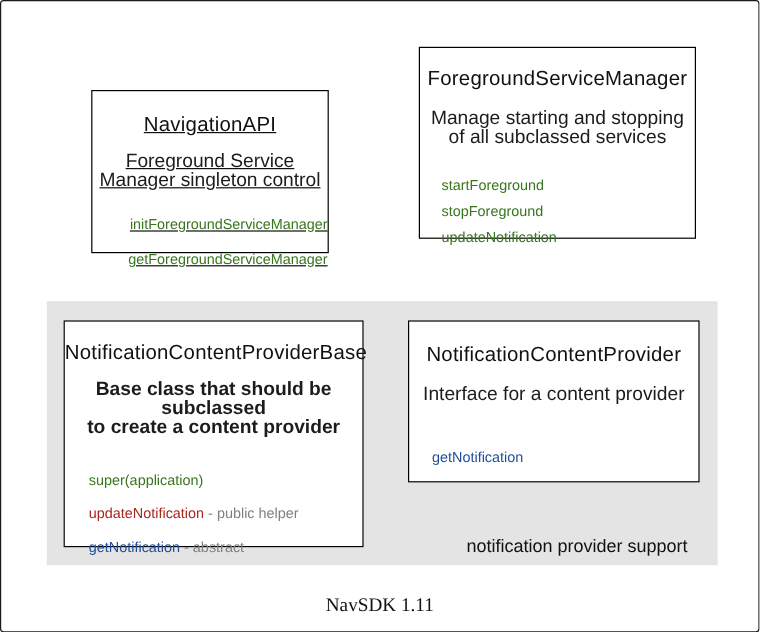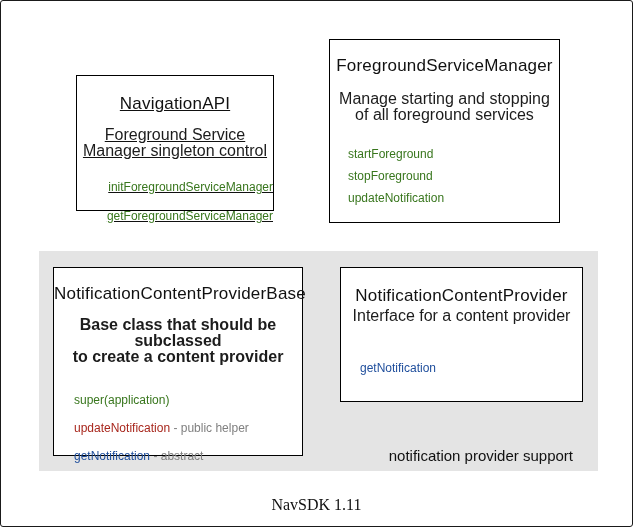--- a/index.html
+++ b/index.html
@@ -53,37 +53,37 @@
   .m-suffix { color: #808080; }
 
   
   #box-navigation-api { left: 75px; top: 74px; width: 198px; height: 136px; text-decoration: underline; }
   #box-navigation-api .box-title { margin-top: 18px; }
   #box-navigation-api .box-desc  { margin-top: 13px; }
   #box-navigation-api .methods   { margin-top: 21px; text-align: right; }
   #box-navigation-api .method + .method { margin-top: 14px; }
 
   
-  #box-foreground-service-manager { left: 328px; top: 38px; width: 231px; height: 184px; }
+  #box-foreground-service-manager { left: 348px; top: 38px; width: 231px; height: 160px; }
   #box-foreground-service-manager .box-title { margin-top: 16px; }
   #box-foreground-service-manager .box-desc  { margin-top: 15px; }
   #box-foreground-service-manager .methods   { margin-top: 24px; padding-left: 18px; text-align: left; }
   #box-foreground-service-manager .method + .method { margin-top: 7px; }
 
   
   #box-notification-content-provider-base { left: 52px; top: 266px; width: 250px; height: 189px; }
   #box-notification-content-provider-base .box-title { margin-top: 16px; }
   #box-notification-content-provider-base .box-desc  { margin-top: 13px; font-weight: bold; }
   #box-notification-content-provider-base .methods   { margin-top: 28px; padding-left: 20px; text-align: left; }
   #box-notification-content-provider-base .method + .method { margin-top: 13px; }
 
   
   #box-notification-content-provider { left: 339px; top: 266px; width: 243px; height: 135px; }
   #box-notification-content-provider .box-title { margin-top: 18px; }
-  #box-notification-content-provider .box-desc  { margin-top: 2px; }
+  #box-notification-content-provider .box-desc  { margin-top: 15px; }
   #box-notification-content-provider .methods   { margin-top: 37px; padding-left: 19px; text-align: left; }
 
   .group-label {
     position: absolute;
     right: 25px;
     bottom: 7px;
     font-size: 15px;
     color: #111;
   }
   .footer-title {
@@ -115,21 +115,21 @@
     <div class="methods">
       <div class="method m-green">initForegroundServiceManager</div>
       <div class="method m-green">getForegroundServiceManager</div>
     </div>
   </div>
 
   <div class="class-box" id="box-foreground-service-manager">
     <div class="box-title">ForegroundServiceManager</div>
     <div class="box-desc">
       <div>Manage starting and stopping</div>
-      <div>of all foreground services</div>
+      <div>of all subclassed services</div>
     </div>
     <div class="methods">
       <div class="method m-green">startForeground</div>
       <div class="method m-green">stopForeground</div>
       <div class="method m-green">updateNotification</div>
     </div>
   </div>
 
   <div class="class-box" id="box-notification-content-provider-base">
     <div class="box-title">NotificationContentProviderBase</div>

